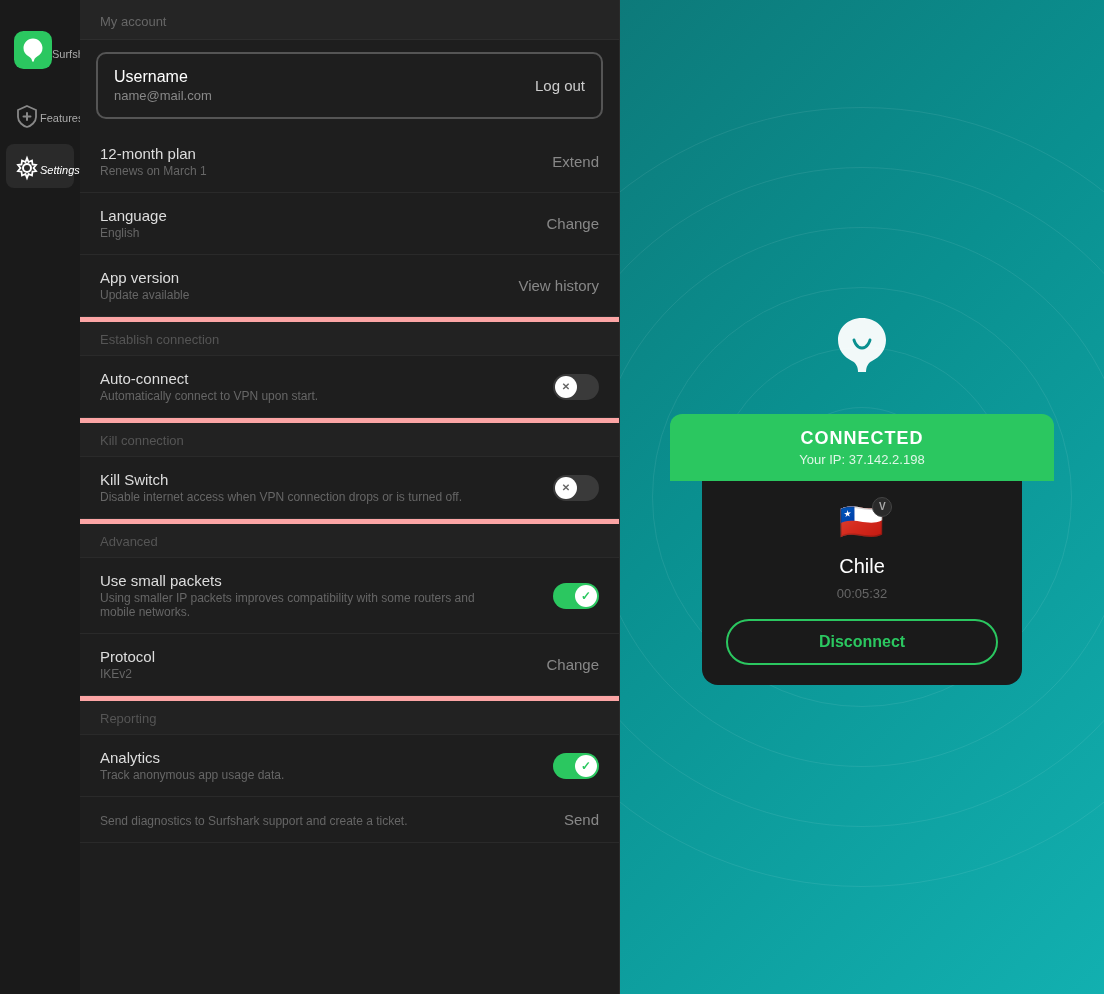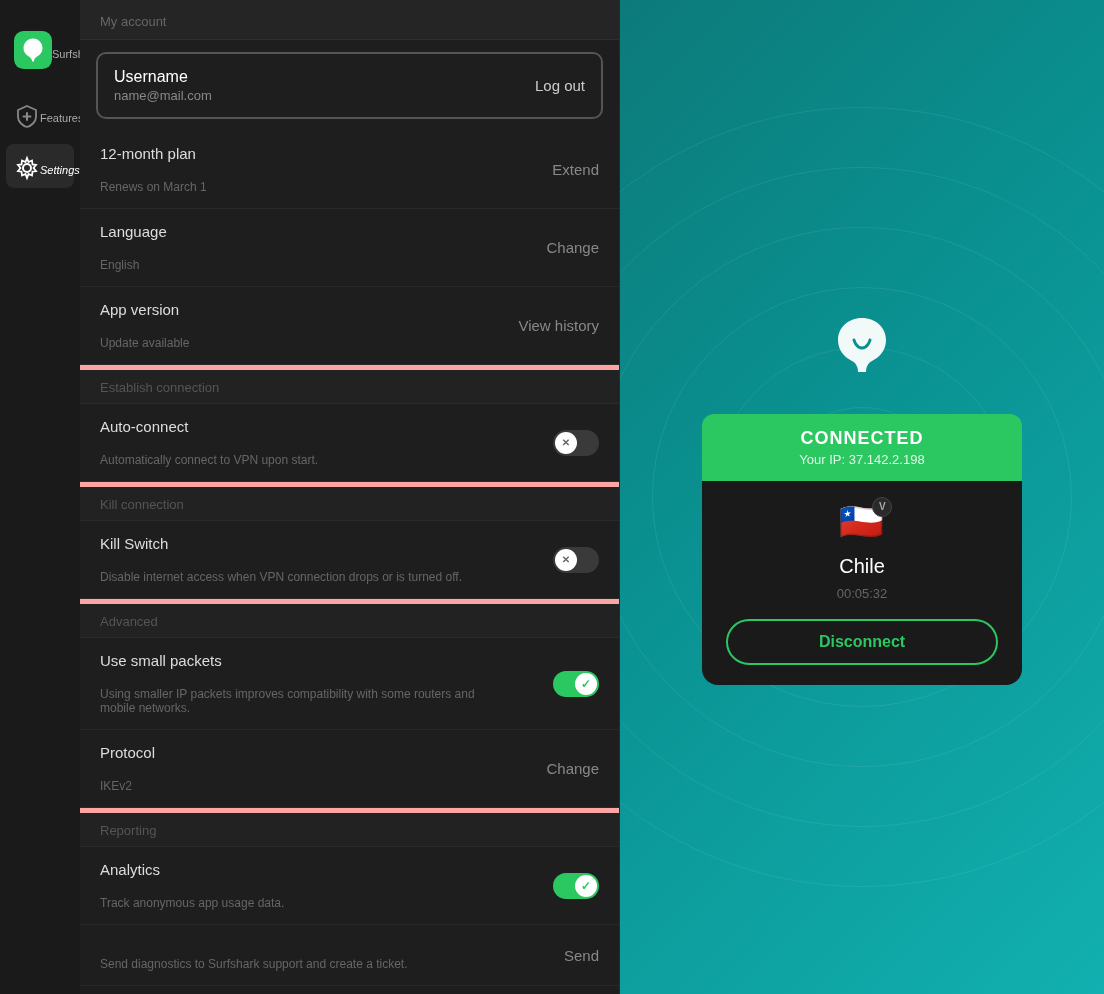--- a/index.html
+++ b/index.html
@@ -122,21 +122,21 @@
     }
     .settings-row-left {}
     .settings-row-title {
       color: #ddd;
       font-size: 15px;
       font-weight: 400;
     }
     .settings-row-subtitle {
       color: #666;
       font-size: 12px;
-      margin-top: 18px;
+      margin-top: 2px;
     }
     .settings-action {
       color: #888;
       font-size: 15px;
       cursor: pointer;
       white-space: nowrap;
     }
 
     
     .toggle {
@@ -232,21 +232,21 @@
       align-items: center;
       justify-content: center;
       margin-bottom: 24px;
     }
 
     .connected-banner {
       background: #2bc760;
       border-radius: 12px 12px 0 0;
       padding: 14px 24px;
       text-align: center;
-      width: 320px;
+      width: 384px;
     }
     .connected-text {
       color: #fff;
       font-size: 18px;
       font-weight: 700;
       letter-spacing: 1px;
     }
     .connected-ip {
       color: rgba(255,255,255,0.85);
       font-size: 13px;

